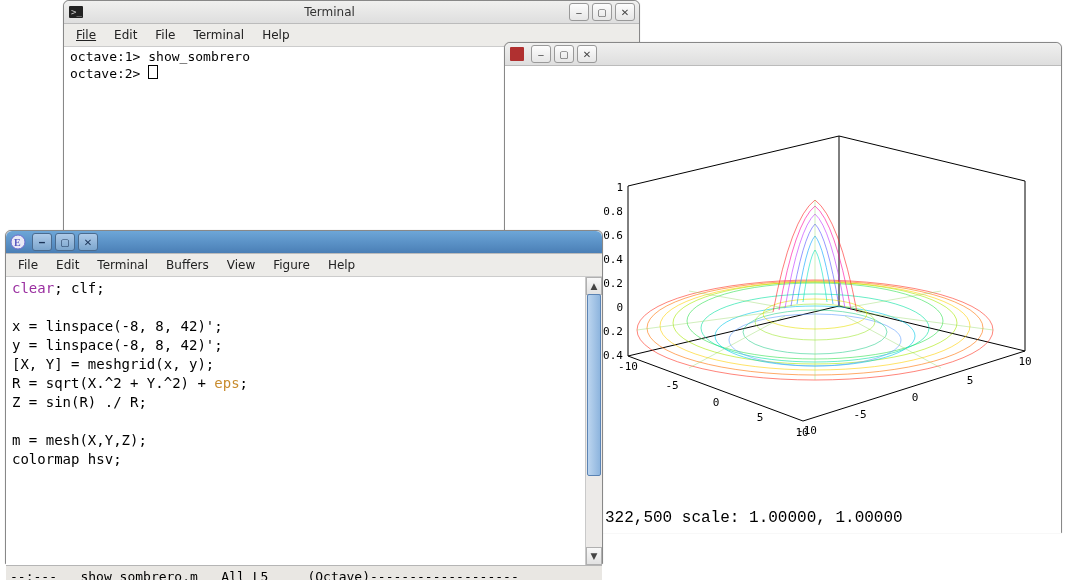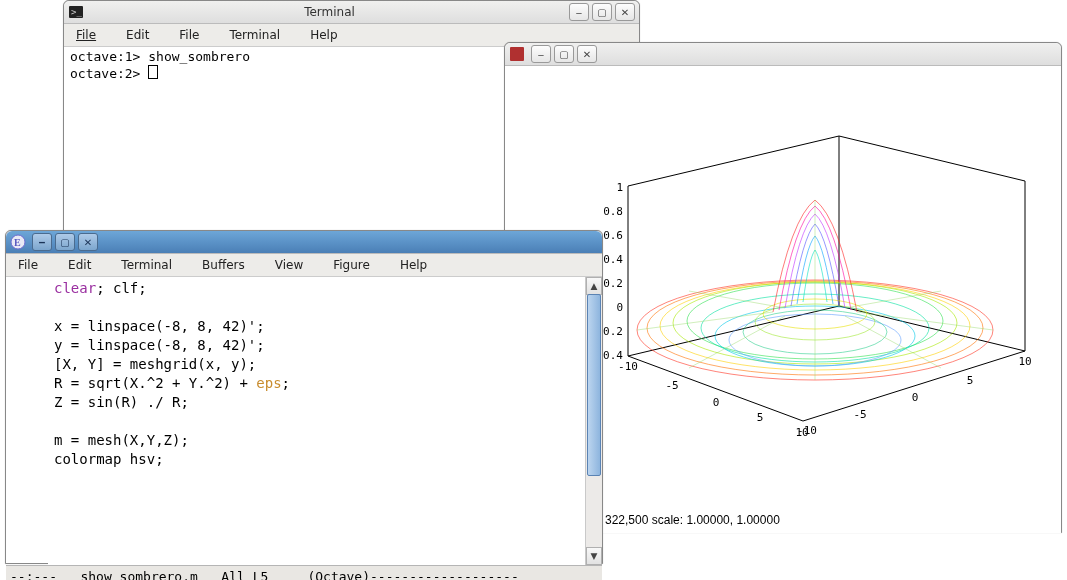--- a/index.html
+++ b/index.html
@@ -71,21 +71,21 @@
     border-color: #4a6b8f;
     color: #1a3357;
   }
   .menubar {
     height: 22px;
     background: #edece9;
     border-bottom: 1px solid #ccc;
     display: flex;
     align-items: center;
     padding: 0 4px;
-    gap: 14px;
+    gap: 2px;
   }
   .menu-item {
     padding: 2px 8px;
     color: #222;
     cursor: pointer;
   }
   .menu-item .underline {
     text-decoration: underline;
   }
   
@@ -122,36 +122,35 @@
   }
   .figure-body {
     background: #fff;
     height: calc(100% - 22px);
     position: relative;
   }
   .figure-status {
     position: absolute;
     left: 100px;
     bottom: 6px;
-    font-family: Liberation Sans, sans-serif;
-    font-size: 12px;
+    font-family: Liberation Mono, monospace;
+    font-size: 16px;
     color: #000;
   }
   
   #emacs {
     left: 5px;
     top: 230px;
     width: 596px;
     height: 332px;
   }
   .emacs-body {
     background: #fff;
     display: flex;
     height: calc(100% - 44px);
-    margin-left: 42px;
   }
   .editor {
     flex: 1;
     padding: 2px 6px;
     font-family: "DejaVu Sans Mono", monospace;
     font-size: 14px;
     color: #000;
     white-space: pre;
     line-height: 19px;
   }

